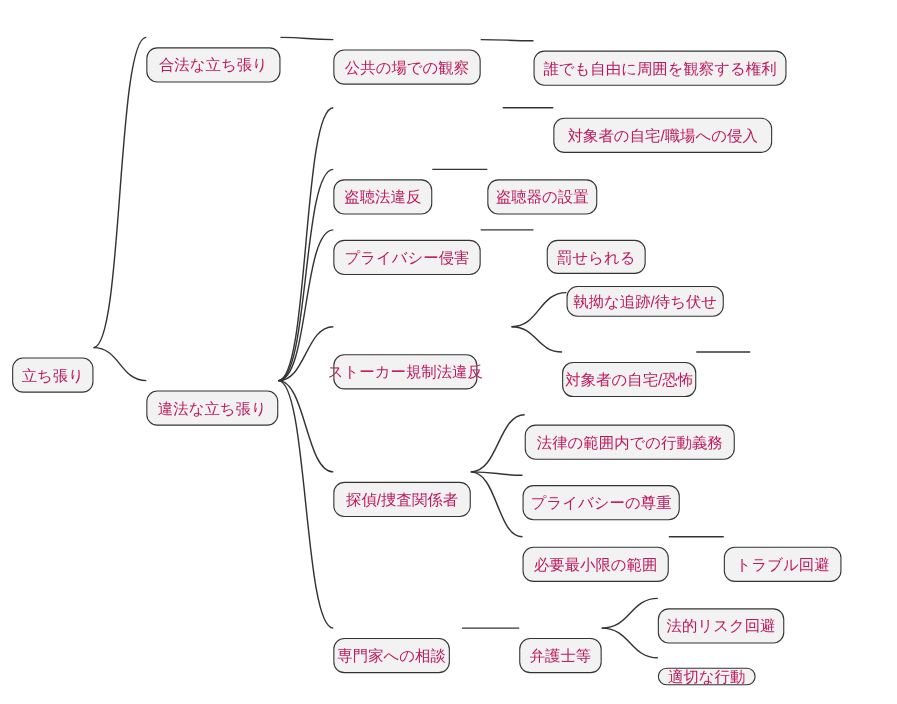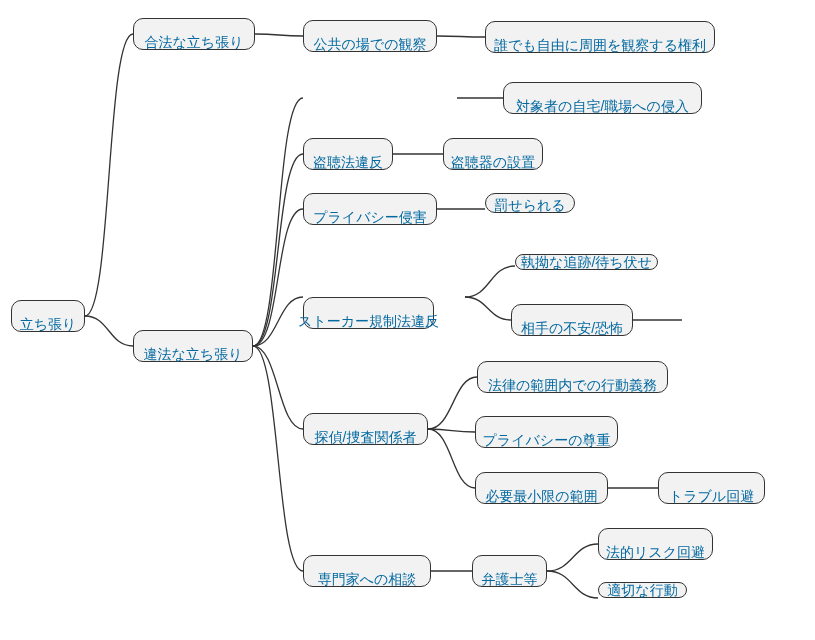--- a/index.html
+++ b/index.html
@@ -27,27 +27,28 @@
     stroke: #333333;
     stroke-width: 1.3;
   }
   .node {
     position: absolute;
     box-sizing: border-box;
     background: #f2f2f2;
     border: 1.5px solid #333333;
     border-radius: 10px;
     display: flex;
-    align-items: flex-end;
+    align-items: center;
     justify-content: center;
     font-size: 14px;
     line-height: 1;
-    color: #0369a1;
+    color: #be185d;
     white-space: nowrap;
     padding: 0 4px;
+    margin-top: 25px;
   }
 </style>
 </head>
 <body>
 
 <div class="canvas">
 
   <svg class="edges" viewBox="0 0 815 640" xmlns="http://www.w3.org/2000/svg">
     <path d="M85,316 C112,316 106,34 133,34"></path>
     <path d="M85,316 C109,316 109,346 133,346"></path>
@@ -104,34 +105,34 @@
   </div>
 
   <div class="node" style="left:443px;top:138px;width:100px;height:32px">
     <span>盗聴器の設置</span>
   </div>
 
   <div class="node" style="left:303px;top:193px;width:134px;height:32px">
     <span>プライバシー侵害</span>
   </div>
 
-  <div class="node" style="left:485px;top:193px;width:90px;height:20px">
+  <div class="node" style="left:497px;top:193px;width:90px;height:31px">
     <span>罰せられる</span>
   </div>
 
   <div class="node" style="left:303px;top:297px;width:131px;height:32px">
     <span>ストーカー規制法違反</span>
   </div>
 
-  <div class="node" style="left:515px;top:254px;width:143px;height:16px">
+  <div class="node" style="left:515px;top:235px;width:143px;height:28px">
     <span>執拗な追跡/待ち伏せ</span>
   </div>
 
   <div class="node" style="left:511px;top:304px;width:122px;height:32px">
-    <span>相手の不安/恐怖</span>
+    <span>対象者の自宅/恐怖</span>
   </div>
 
 
   <div class="node" style="left:303px;top:413px;width:125px;height:32px">
     <span>探偵/捜査関係者</span>
   </div>
 
   <div class="node" style="left:477px;top:361px;width:191px;height:32px">
     <span>法律の範囲内での行動義務</span>
   </div>
@@ -141,21 +142,21 @@
   </div>
 
   <div class="node" style="left:475px;top:472px;width:133px;height:32px">
     <span>必要最小限の範囲</span>
   </div>
 
   <div class="node" style="left:658px;top:472px;width:107px;height:32px">
     <span>トラブル回避</span>
   </div>
 
-  <div class="node" style="left:303px;top:555px;width:128px;height:32px">
+  <div class="node" style="left:303px;top:555px;width:106px;height:32px">
     <span>専門家への相談</span>
   </div>
 
   <div class="node" style="left:472px;top:555px;width:75px;height:32px">
     <span>弁護士等</span>
   </div>
 
   <div class="node" style="left:598px;top:528px;width:115px;height:32px">
     <span>法的リスク回避</span>
   </div>

